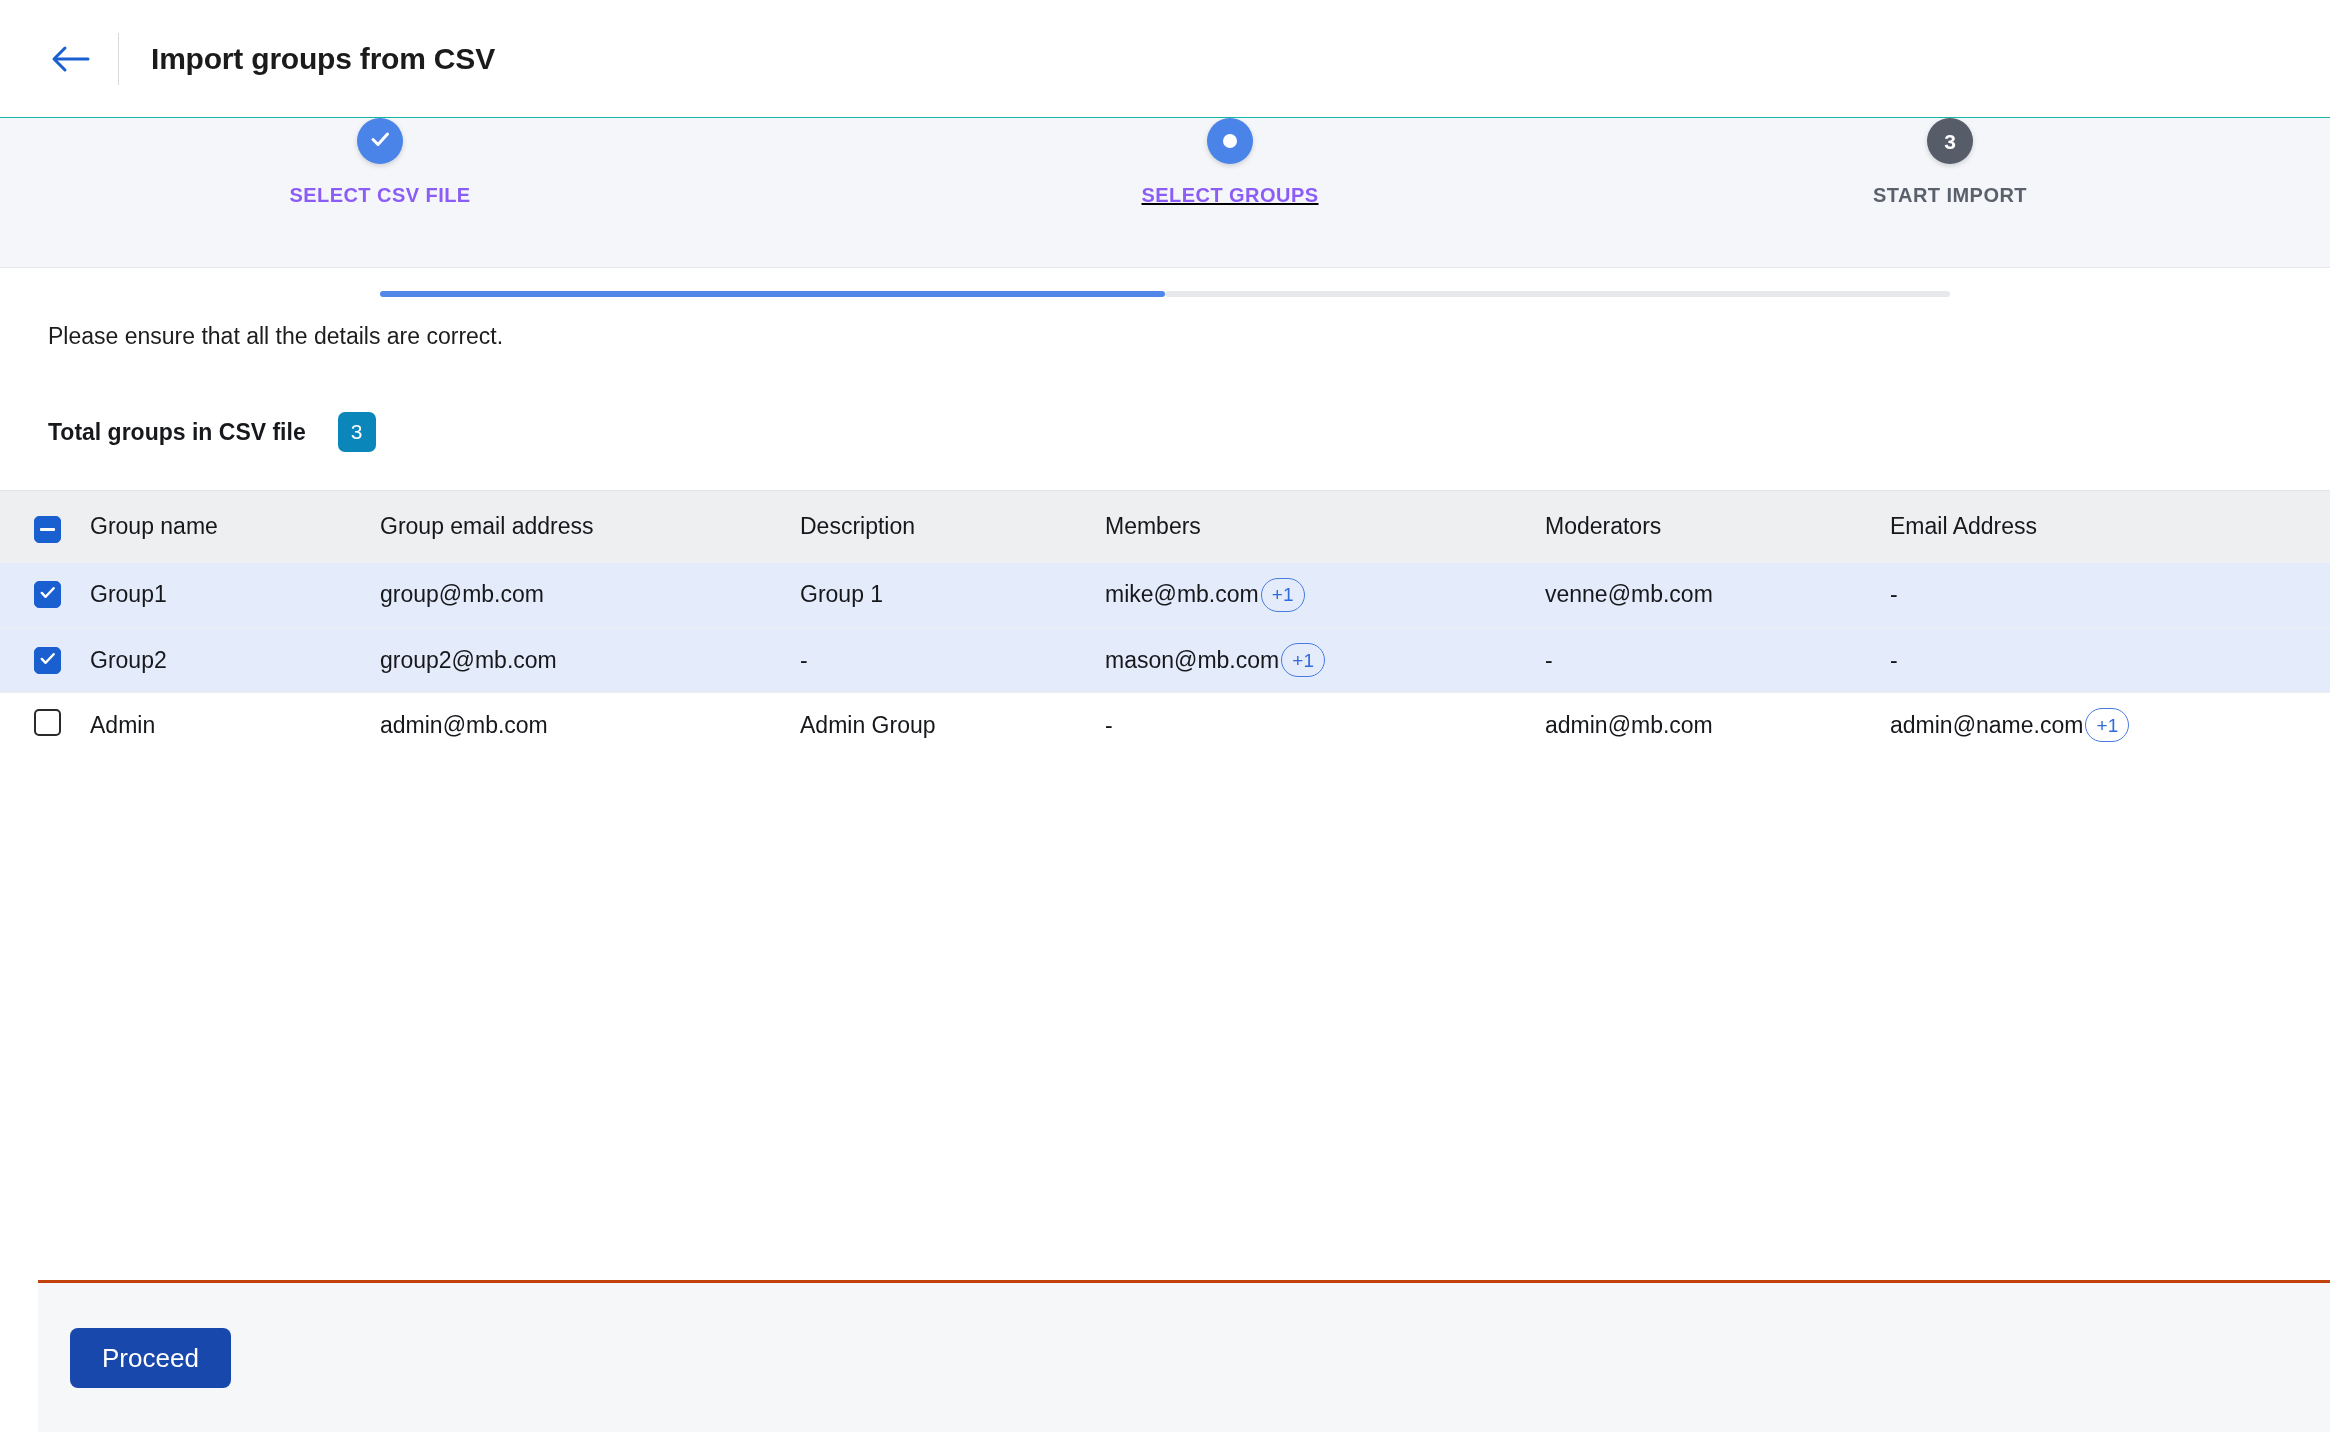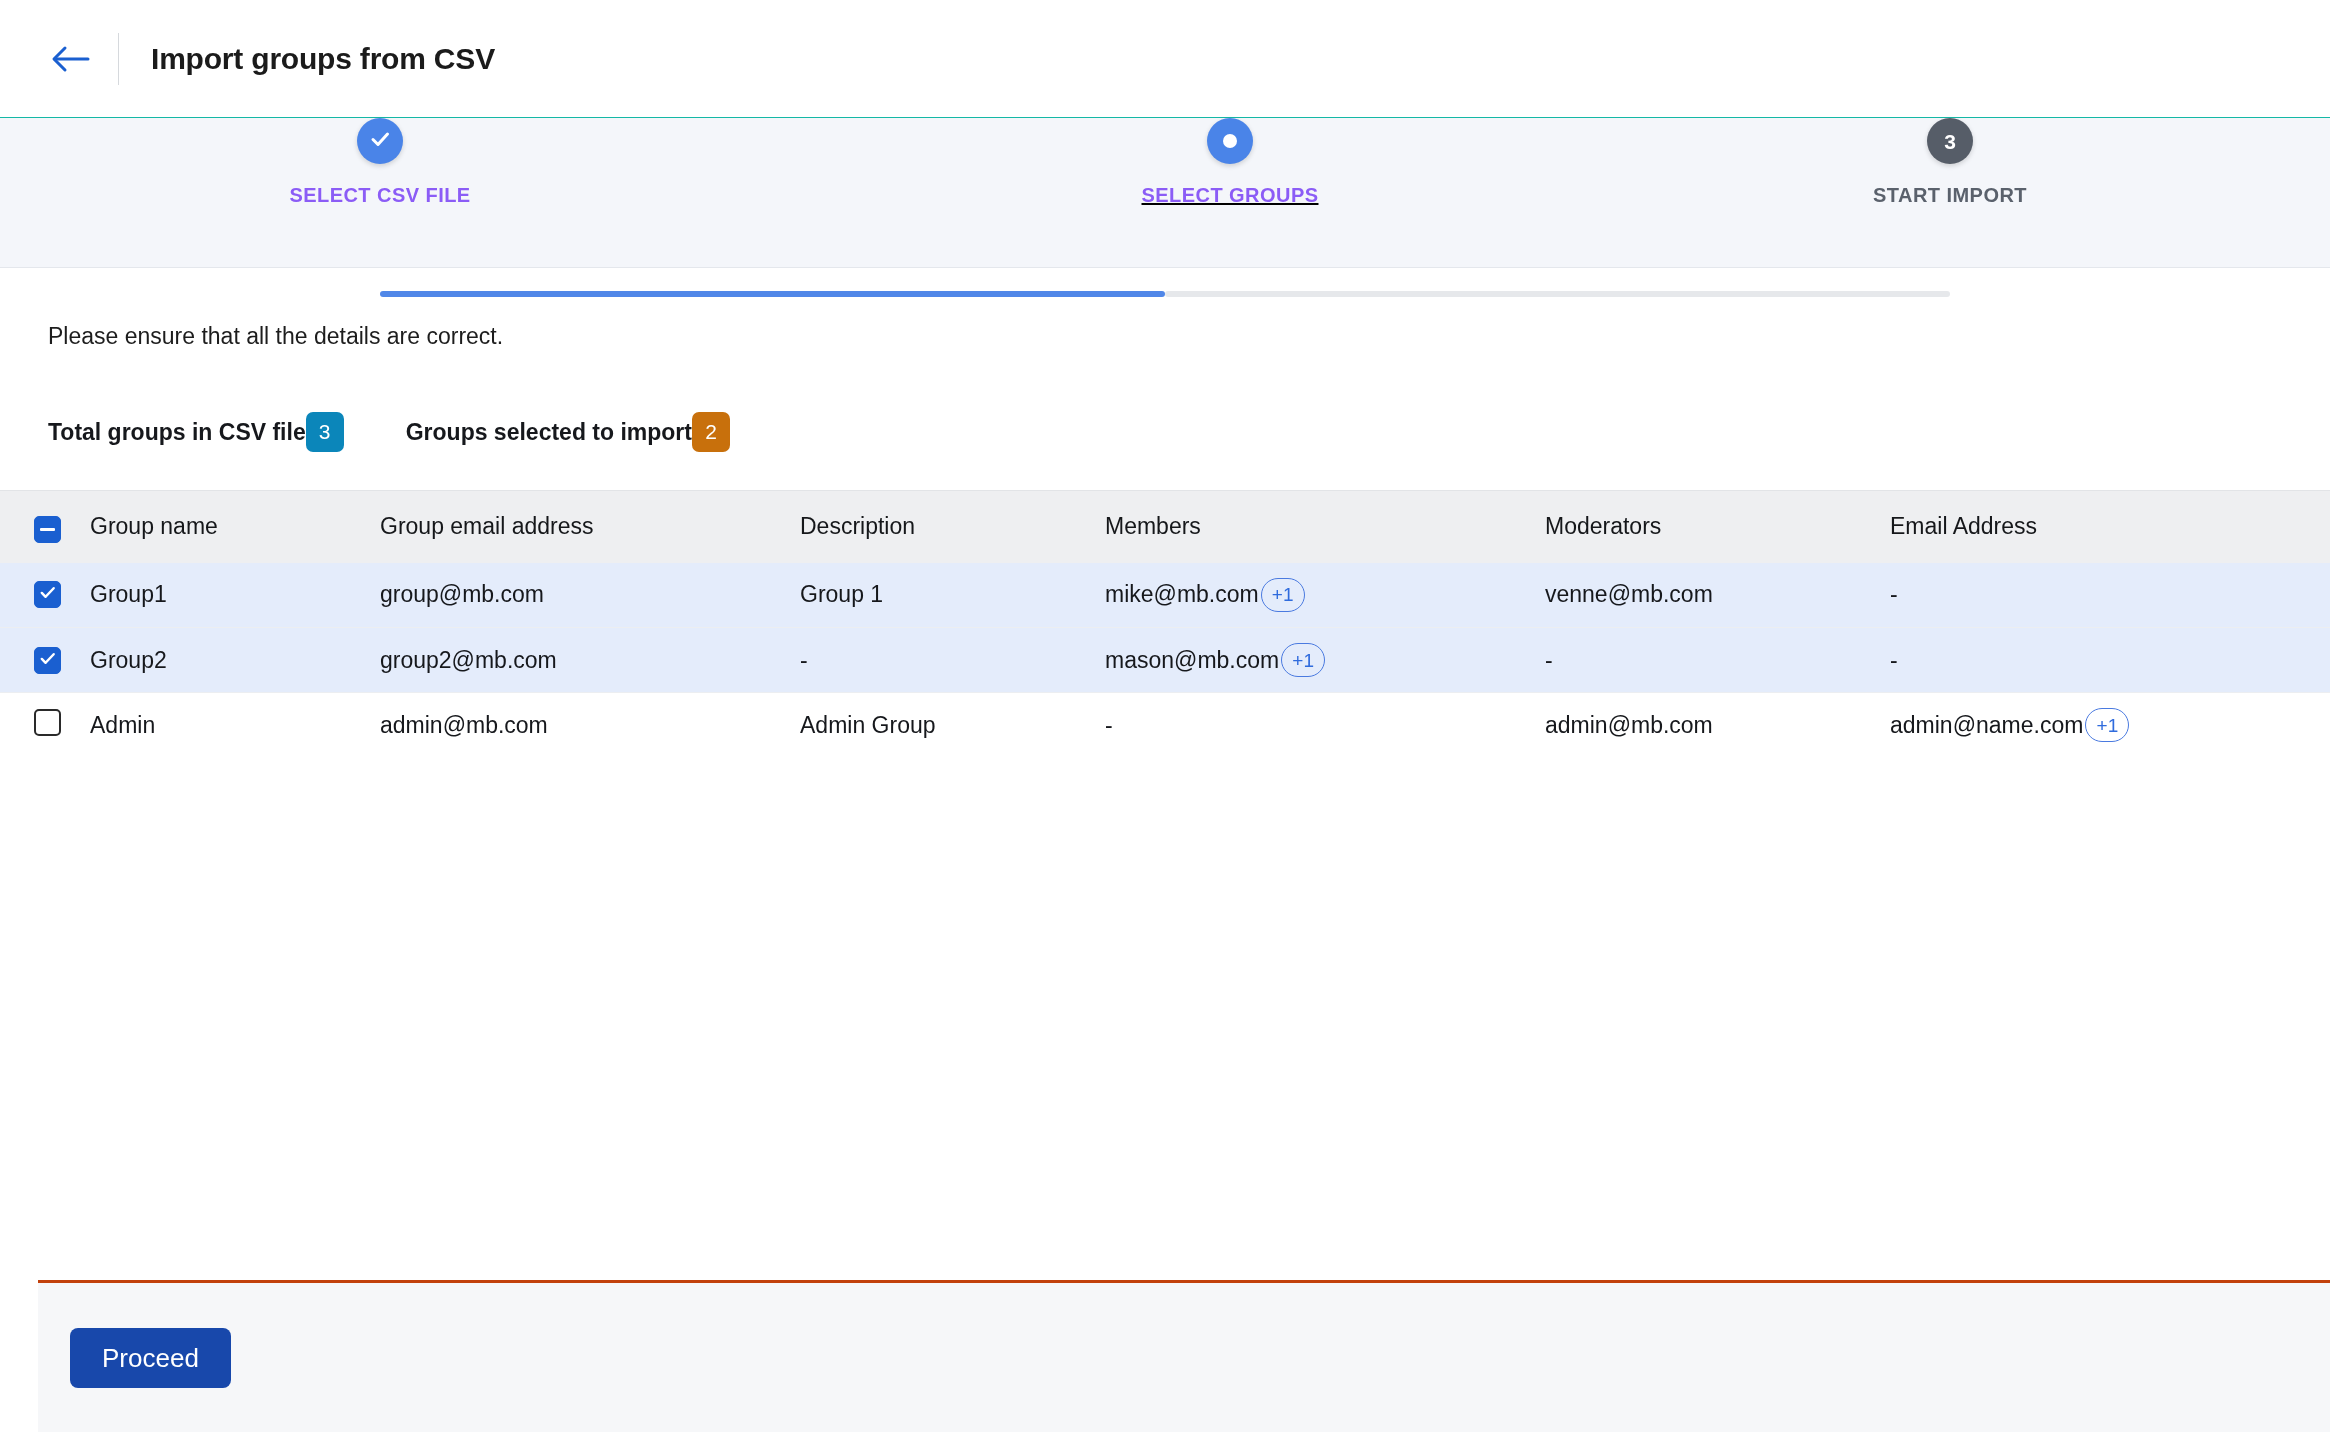--- a/index.html
+++ b/index.html
@@ -129,21 +129,21 @@
     color: #1d1d1d;
     padding: 55px 0 0 48px;
     font-weight: 400;
   }
   .counts-row {
     display: flex;
     align-items: center;
     padding: 62px 0 0 48px;
     gap: 62px;
   }
-  .count-item { display: flex; align-items: center; gap: 0; }
+  .count-item { display: flex; align-items: center; gap: 32px; }
   .count-label { font-size: 23px; font-weight: 700; color: #16181c; }
   .count-badge {
     min-width: 38px;
     height: 40px;
     padding: 0 10px;
     border-radius: 7px;
     color: #ffffff;
     font-size: 21px;
     font-weight: 400;
     display: flex;
@@ -289,24 +289,20 @@
 
   <div class="body-area">
 
     <div class="notice">Please ensure that all the details are correct.</div>
 
     <div class="counts-row">
       <div class="count-item">
         <span class="count-label">Total groups in CSV file</span>
         <span class="count-badge badge-total">3</span>
       </div>
-      <div class="count-item">
-        <span class="count-label">Groups selected to import</span>
-        <span class="count-badge badge-selected">2</span>
-      </div>
     </div>
 
     <div class="table-wrap">
       <table class="grid">
         <thead>
           <tr>
             <th class="col-check">
               <span class="cb cb-indet">
                 <span class="dash"></span>
               </span>

